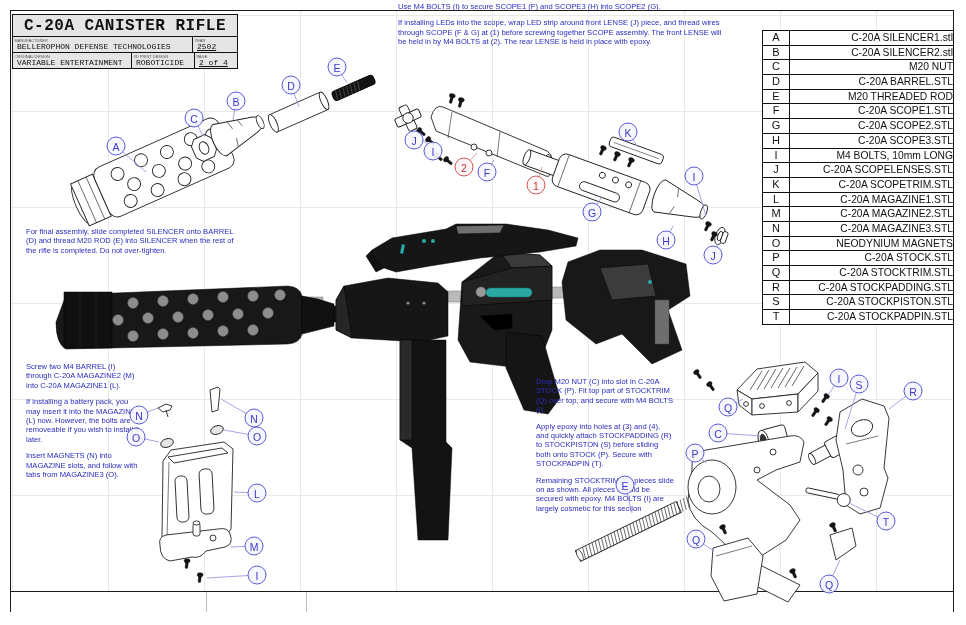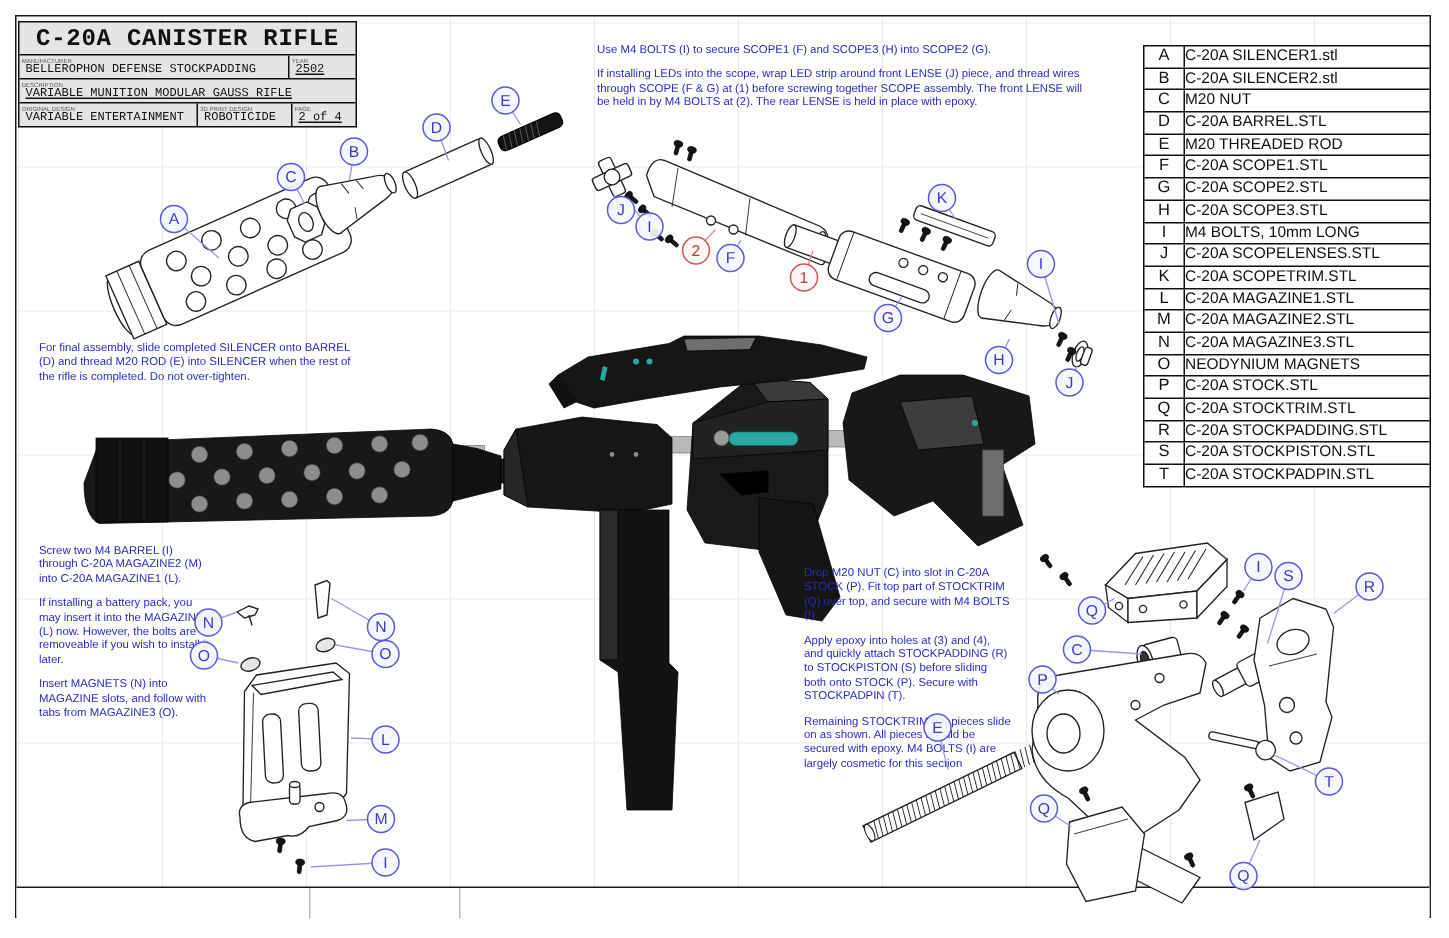--- a/index.html
+++ b/index.html
@@ -28,21 +28,21 @@
 
   
   .note{position:absolute;color:#2b2bbd;font-size:7.6px;line-height:1.24;z-index:4;}
   .note p{margin:0 0 7px 0;}
 
   
   .parts-table{position:absolute;left:762px;top:30px;width:190px;border:1px solid #111;background:#fff;z-index:5;}
   .pt-row{display:flex;border-bottom:1px solid #111;height:13.7px;}
   .pt-row:last-child{border-bottom:none;}
   .pt-id{width:26px;border-right:1px solid #111;text-align:center;font-size:11px;line-height:13.7px;}
-  .pt-name{flex:1;text-align:left;font-size:10.3px;line-height:13.7px;white-space:nowrap;}
+  .pt-name{flex:1;text-align:right;font-size:10.3px;line-height:13.7px;white-space:nowrap;}
 
   
   #leader-layer{position:absolute;left:0;top:0;z-index:6;pointer-events:none;}
   #callout-layer{position:absolute;left:0;top:0;width:966px;height:625px;z-index:7;pointer-events:none;}
   .callout{position:absolute;width:17px;height:17px;border-radius:50%;border:1.1px solid #5a5ad8;
            background:rgba(246,246,255,0.92);color:#3a3ac8;font-size:10.5px;
            display:flex;align-items:center;justify-content:center;transform:translate(-50%,-50%);}
   .callout.r{border-color:#d05555;color:#c23636;background:rgba(255,246,246,0.92);}
 
   .art{position:absolute;left:0;top:0;z-index:3;}
@@ -297,50 +297,44 @@
       <use href="#bolt" transform="translate(793,572) rotate(-25)"></use>
       <use href="#bolt" transform="translate(833,526) rotate(-25)"></use>
     </g>
   </svg>
 
   <div class="titleblock">
     <div class="tb-title">C-20A CANISTER RIFLE</div>
     <div class="tb-row">
       <div class="tb-cell" style="flex:1">
         <span class="tb-micro">MANUFACTURER</span>
-        <span>BELLEROPHON DEFENSE STOCKPADDING</span>
+        <span>BELLEROPHON DEFENSE TECHNOLOGIES</span>
       </div>
       <div class="tb-cell" style="width:38px">
         <span class="tb-micro">YEAR</span>
         <span>2502</span>
-      </div>
-    </div>
-    <div class="tb-row">
-      <div class="tb-cell" style="flex:1">
-        <span class="tb-micro">DESCRIPTION</span>
-        <span>VARIABLE MUNITION MODULAR GAUSS RIFLE</span>
       </div>
     </div>
     <div class="tb-row">
       <div class="tb-cell" style="width:112px">
         <span class="tb-micro">ORIGINAL DESIGN</span>
         <span>VARIABLE ENTERTAINMENT</span>
       </div>
       <div class="tb-cell" style="flex:1">
         <span class="tb-micro">3D PRINT DESIGN</span>
         <span>ROBOTICIDE</span>
       </div>
       <div class="tb-cell" style="width:36px">
         <span class="tb-micro">PAGE</span>
         <span>2 of 4</span>
       </div>
     </div>
   </div>
 
-  <div class="note" style="left:398px;top:28px;width:332px">
+  <div class="note" style="left:398px;top:2px;width:332px">
       <p>Use M4 BOLTS (I) to secure SCOPE1 (F) and SCOPE3 (H) into SCOPE2 (G).</p>
       <p>If installing LEDs into the scope, wrap LED strip around front LENSE (J) piece, and thread wires through SCOPE (F &amp; G) at (1) before screwing together SCOPE assembly.  The front LENSE will be held in by M4 BOLTS at (2).  The rear LENSE is held in place with epoxy.</p>
     </div>
   <div class="note" style="left:26px;top:227px;width:214px">
       <p>For final assembly, slide completed SILENCER onto BARREL (D) and thread M20 ROD (E) into SILENCER when the rest of the rifle is completed.  Do not over-tighten.</p>
     </div>
   <div class="note" style="left:26px;top:362px;width:114px">
       <p>Screw two M4 BARREL (I) through C-20A MAGAZINE2 (M) into C-20A MAGAZINE1 (L).</p>
       <p>If installing a battery pack, you may insert it into the MAGAZINE (L) now.  However, the bolts are removeable if you wish to install it later.</p>
       <p>Insert MAGNETS (N) into MAGAZINE slots, and follow with tabs from MAGAZINE3 (O).</p>

